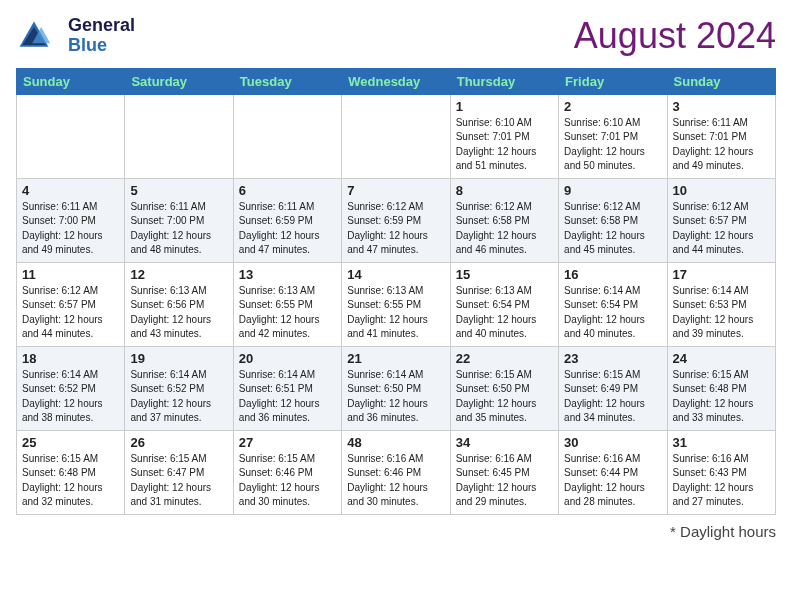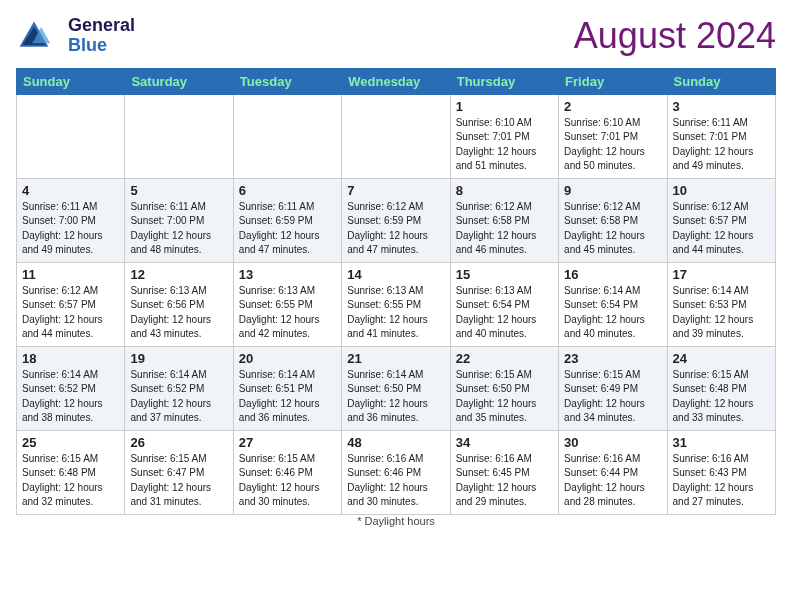--- a/index.html
+++ b/index.html
@@ -85,24 +85,24 @@
     }
     .empty {
       background: #fff !important;
     }
     .cell-content {
       font-size: 10px;
       line-height: 1.45;
       color: #222;
     }
     .footer-note {
-      margin-top: 0;
-      font-size: 11px;
+      margin-top: 8px;
+      font-size: 15px;
       color: #444;
-      text-align: center;
+      text-align: right;
     }
   </style>
 </head>
 <body>
 
 <div class="header">
   <div class="logo">
     <svg class="logo-icon" viewBox="0 0 40 40">
       <polygon points="20,4 36,32 4,32" fill="#2a6db5"></polygon>
       <polygon points="20,10 33,30 7,30" fill="#1a3a6e"></polygon>

